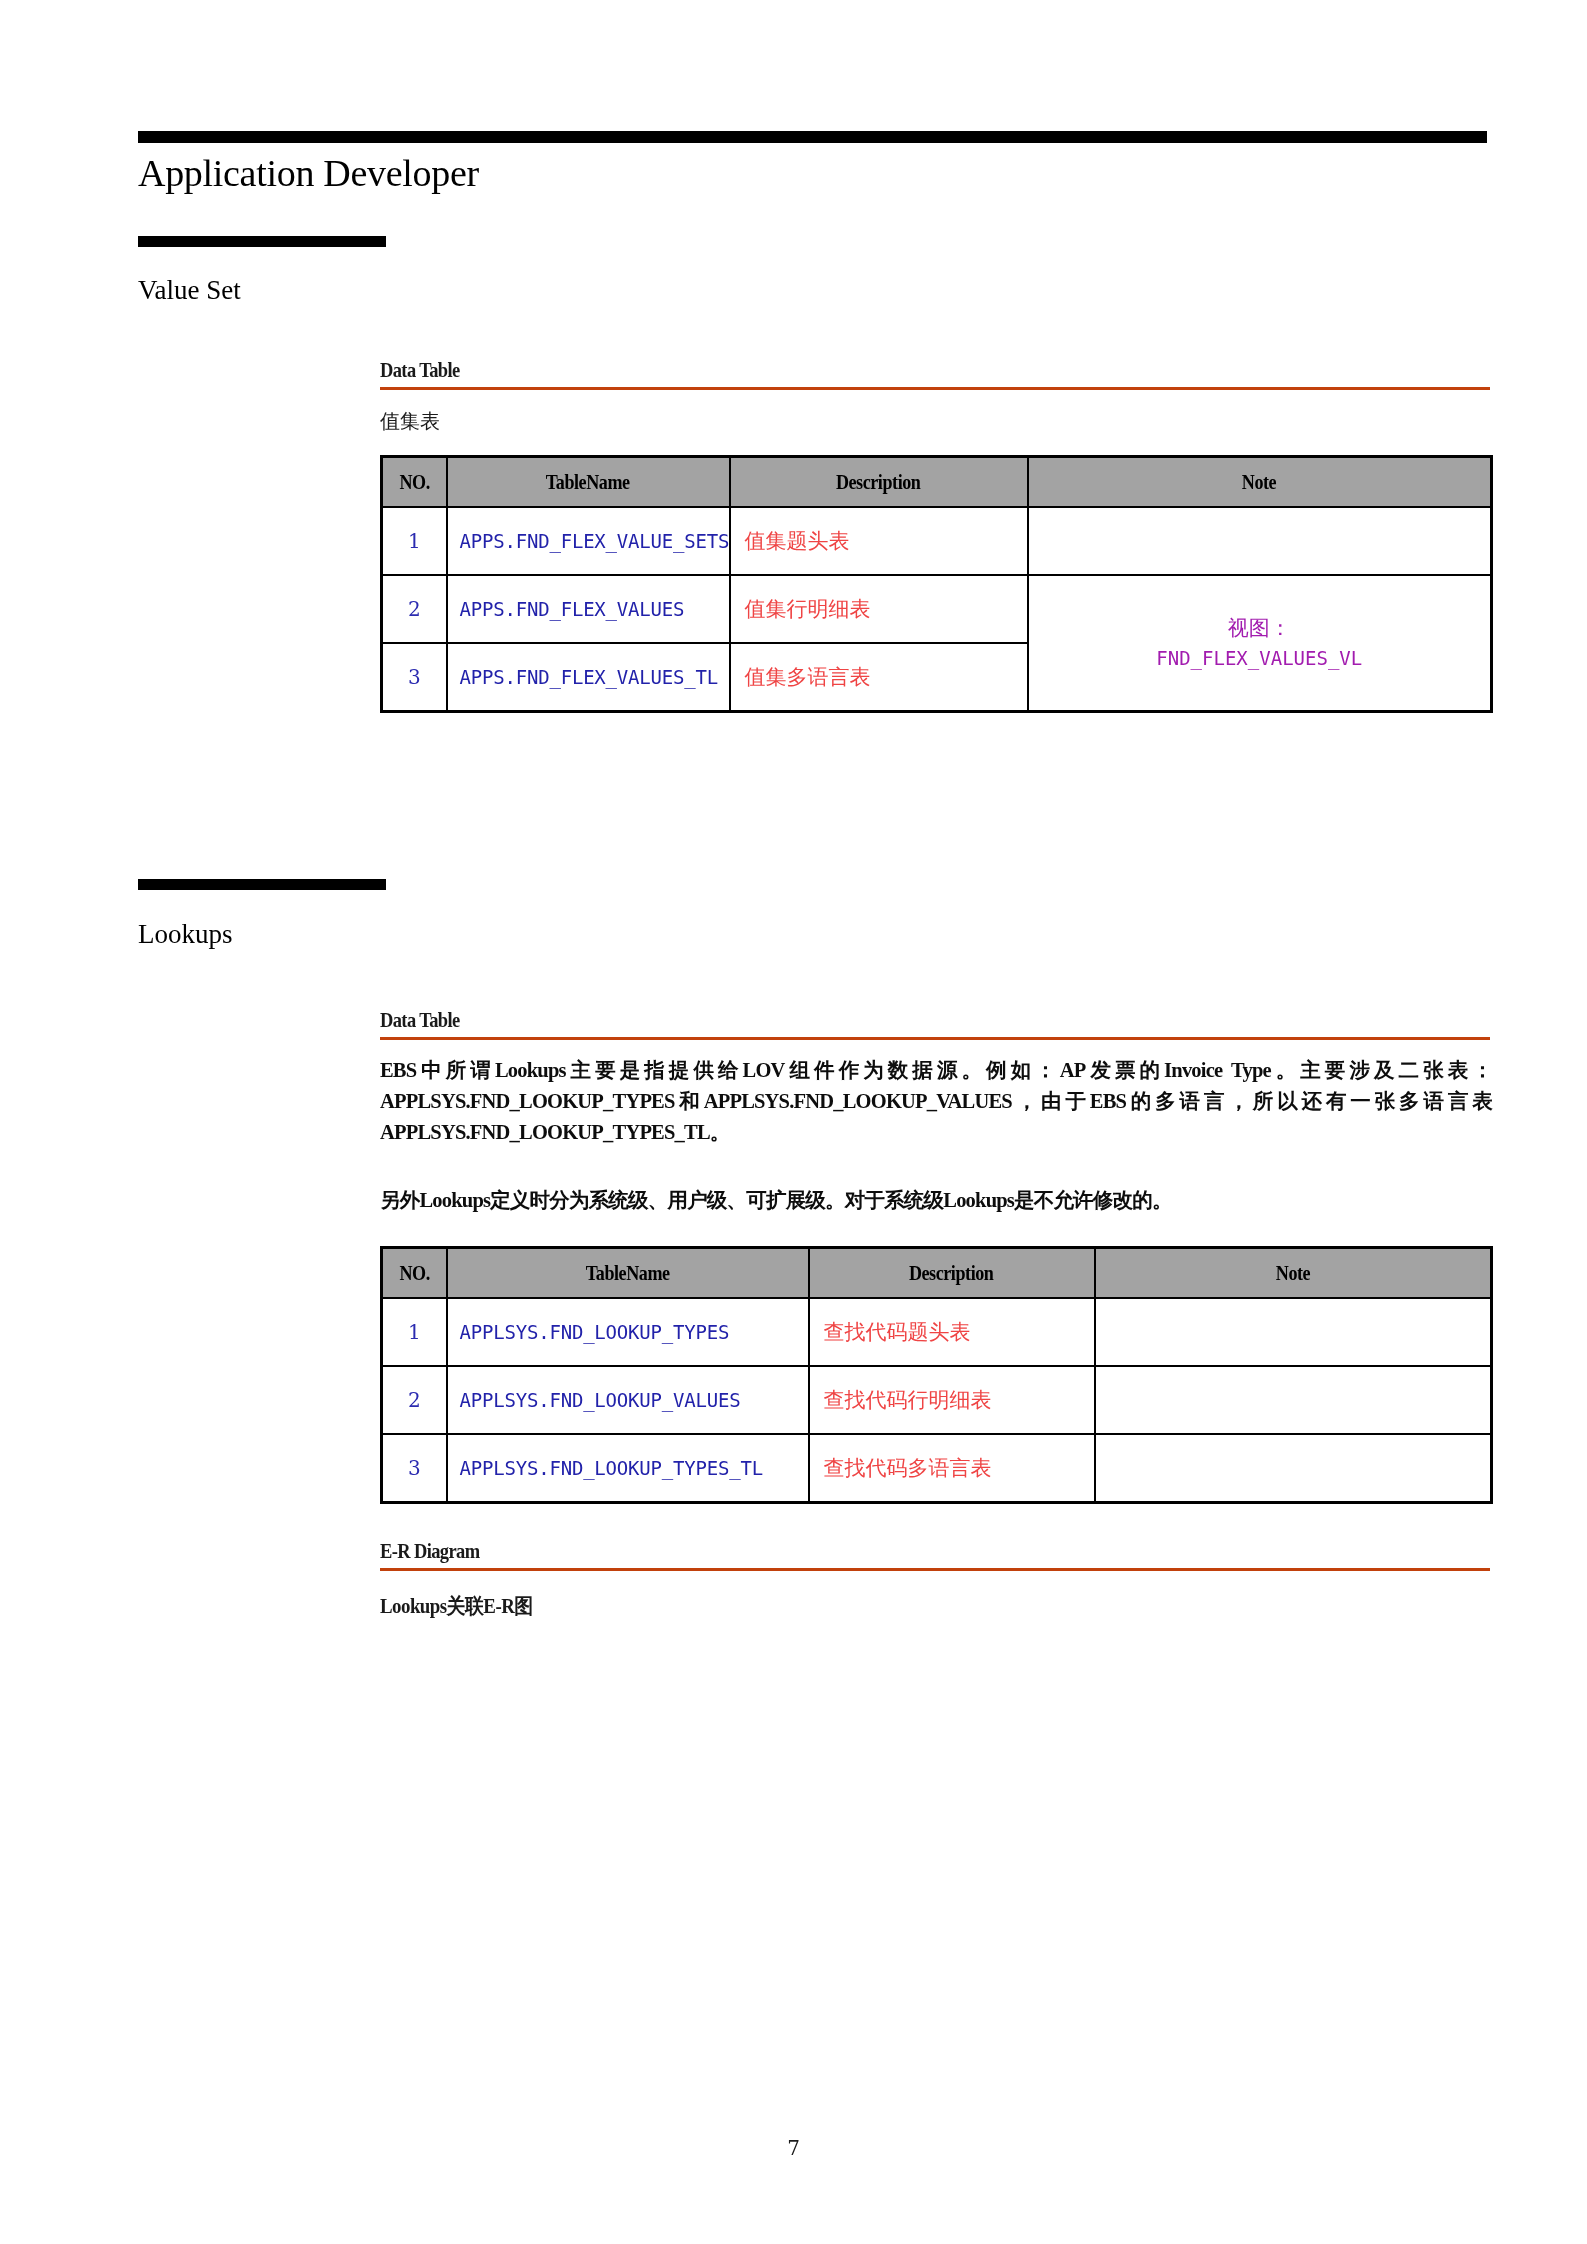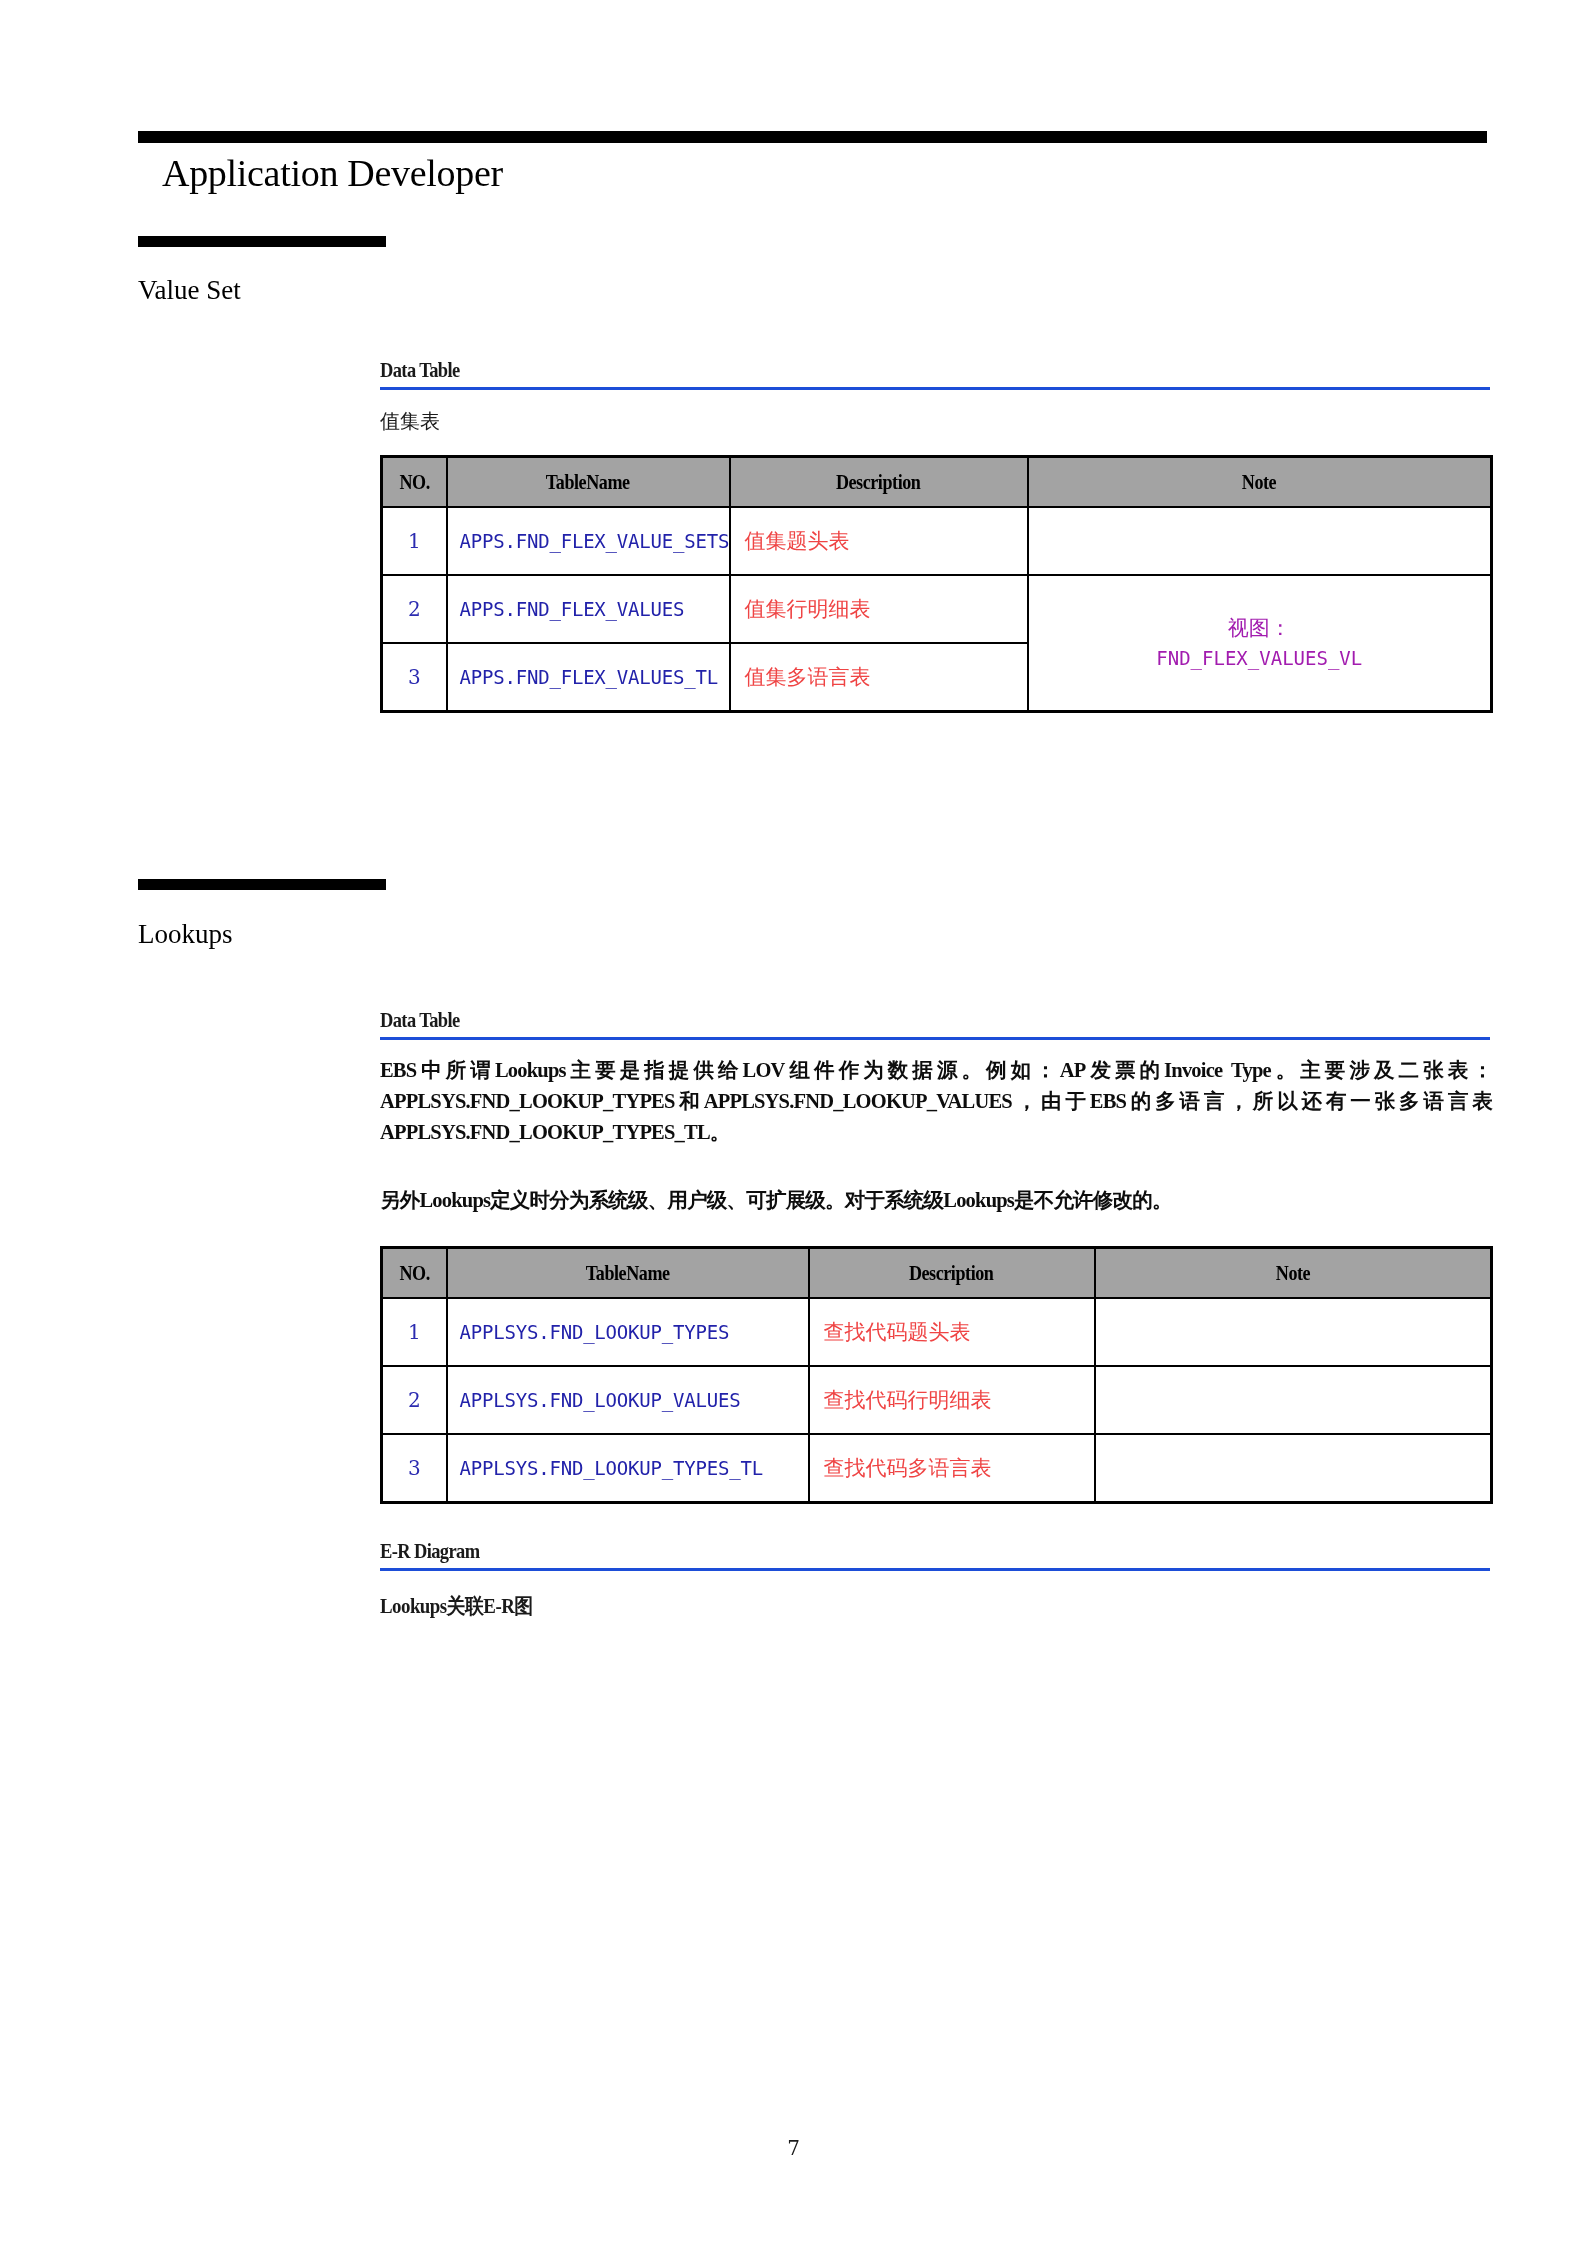--- a/index.html
+++ b/index.html
@@ -45,40 +45,39 @@
   
   .doc-title {
     position: absolute;
     left: 138px;
     top: 151px;
     font-size: 38px;
     font-weight: normal;
     letter-spacing: -0.3px;
     color: #000000;
     white-space: nowrap;
-    margin-left: 24px;
   }
   .h-section {
     position: absolute;
     left: 138px;
     font-size: 27px;
     font-weight: normal;
     color: #000000;
     white-space: nowrap;
     margin-top: 7px;
   }
   .h-valueset { top: 268px; }
   .h-lookups  { top: 912px; }
 
   
   .subhead {
     position: absolute;
     left: 380px;
     width: 1110px;
-    border-bottom: 3px solid #1d4ed8;
+    border-bottom: 3px solid #c2410c;
     padding-bottom: 4px;
   }
   .subhead-text {
     font-family: "Liberation Serif", "DejaVu Serif", serif;
     font-size: 21px;
     font-weight: bold;
     color: #1a1a1a;
     letter-spacing: -0.7px;
     transform: scaleX(0.88);
     transform-origin: left center;

